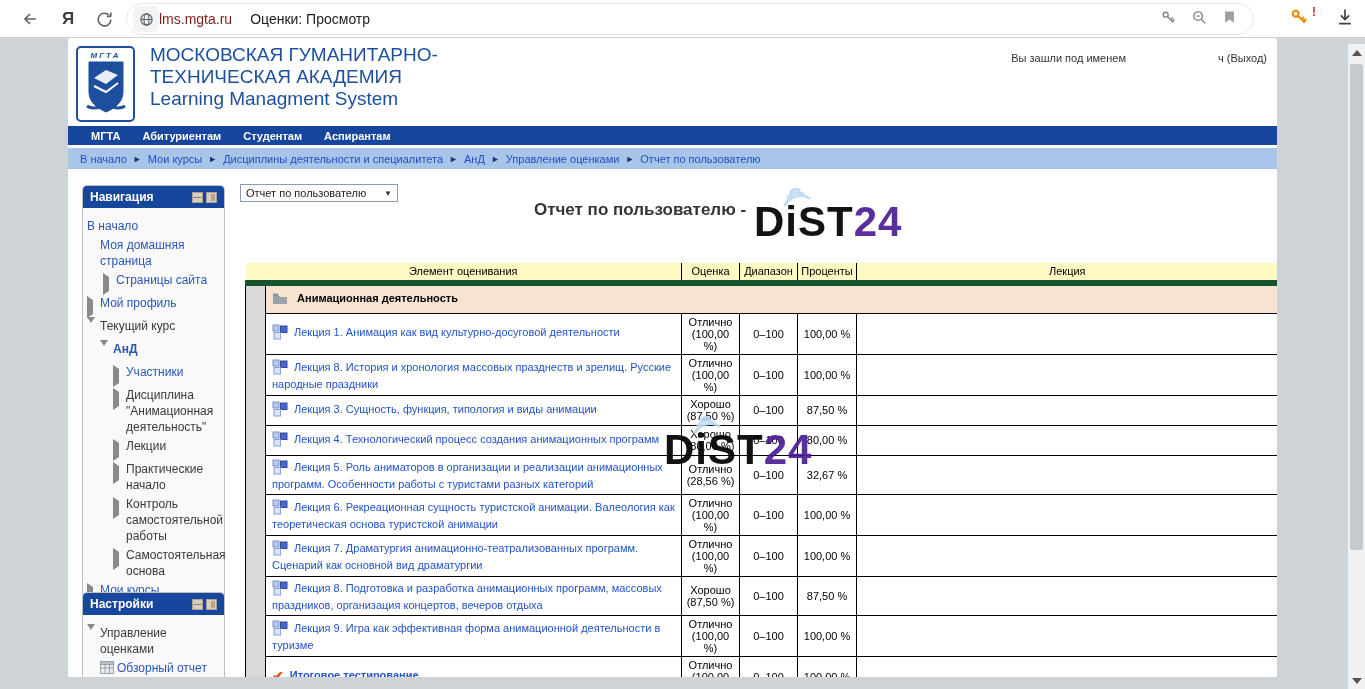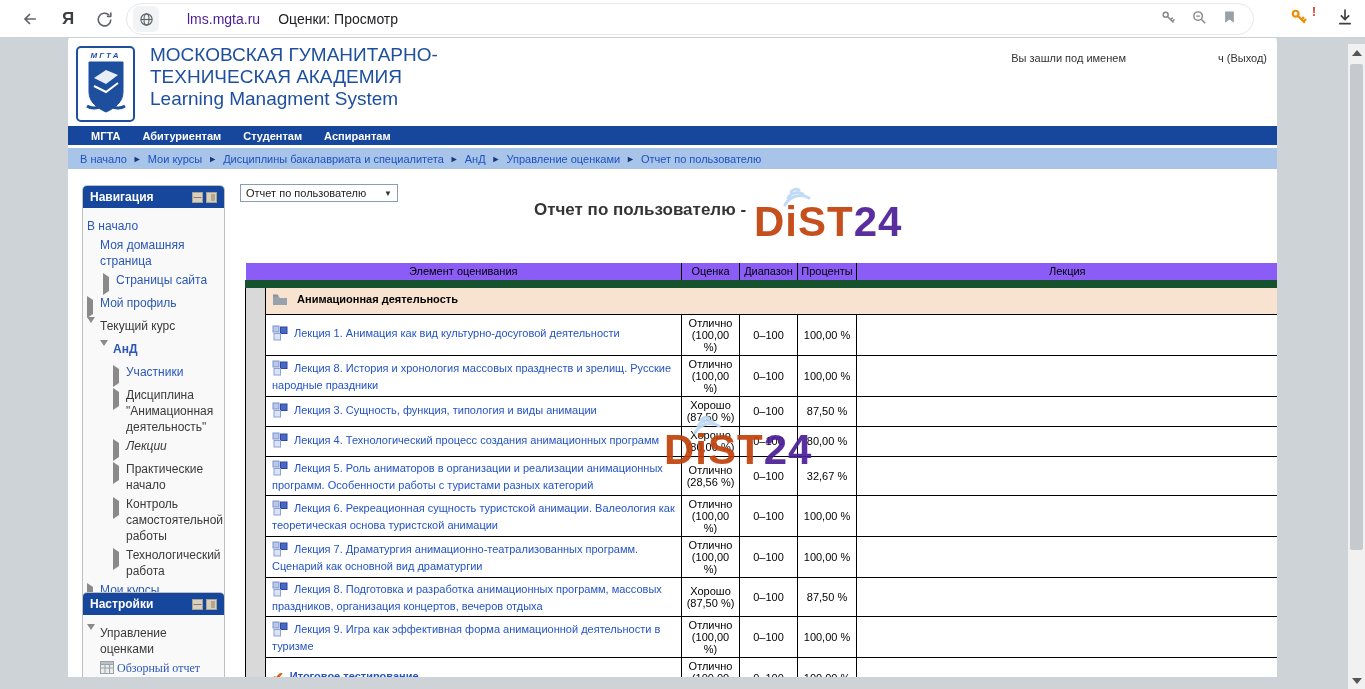--- a/index.html
+++ b/index.html
@@ -3,21 +3,21 @@
 <meta charset="utf-8">
 <style>
   * { margin:0; padding:0; box-sizing:border-box; }
   html,body { width:1365px; height:689px; overflow:hidden; font-family:"Liberation Sans",sans-serif; background:#ced3d7; }
 
   
   .chrome { position:absolute; left:0; top:0; width:1365px; height:38px; background:#fff; border-bottom:1px solid #cdd0d3; z-index:20; }
   .chrome .left-ic { position:absolute; top:7px; width:24px; height:24px; display:flex; align-items:center; justify-content:center; cursor:pointer; }
   .urlpill { position:absolute; left:126px; top:3px; width:1128px; height:32px; border:1px solid #e6e8ea; border-radius:17px; background:#fff; display:flex; align-items:center; }
   .globe-badge { width:26px; height:26px; margin-left:6px; border-radius:6px; background:#f1f3f4; display:flex; align-items:center; justify-content:center; }
-  .url-text { margin-left:28px; font-size:14px; color:#4c1d95; }
+  .url-text { margin-left:0; font-size:14px; color:#7f1d1d; }
   .page-title-text { margin-left:18px; font-size:14px; color:#202124; }
   .pill-right { margin-left:auto; display:flex; align-items:center; gap:14px; margin-right:16px; }
   .chrome-right { position:absolute; right:10px; top:3px; height:32px; display:flex; align-items:center; gap:26px; }
   .pw-alert { position:relative; }
   .pw-alert .bang { position:absolute; right:-7px; top:-2px; color:#d93025; font-weight:bold; font-size:12px; }
 
   
   .page-bg { position:absolute; left:0; top:38px; width:1365px; height:651px; background:#ced3d7; }
   .content { position:absolute; left:68px; top:34px; width:1209px; height:643px; background:#fff; border-radius:8px 8px 0 0; overflow:hidden; }
 
@@ -55,27 +55,27 @@
   .t-ico { flex:0 0 17px; padding-top:1px; }
 
   
   .main { position:absolute; left:172px; top:144px; width:1037px; height:499px; }
   .report-select { position:absolute; left:0; top:6px; width:158px; height:18px; border:1px solid #8a9cb4; background:#fff; font-size:11px; color:#222; display:flex; align-items:center; padding:0 5px; cursor:pointer; }
   .report-select .car { margin-left:auto; font-size:8px; color:#333; }
   .main-heading { position:absolute; left:0; top:22px; width:800px; text-align:center; font-size:17px; font-weight:bold; color:#343434; }
 
   
   .wm { position:absolute; font-size:42px; font-weight:bold; letter-spacing:1px; opacity:.92; z-index:6; pointer-events:none; white-space:nowrap; }
-  .wm-g { color:#c2410c; }
+  .wm-g { color:#000000; }
   .wm-o { color:#4c1d95; }
   .wm svg { position:absolute; left:26px; top:-15px; }
 
   
   .grades { position:absolute; left:5px; top:85px; width:1032px; border-collapse:collapse; table-layout:fixed; font-size:11px; color:#000; }
-  .grades thead th { font-weight:normal; padding:2px 2px 3px; border-bottom:8px solid #14532d; background:#8b5cf6; }
+  .grades thead th { font-weight:normal; padding:2px 2px 3px; border-bottom:6px solid #14532d; background:#fef9c3; }
   .grades thead th + th { border-left:1px solid #000; }
   .grades td { border:1px solid #000; height:30px; }
   .grades td.indent { background:#d9d9d9; border-top:none; border-bottom:none; }
   .grades tr.cat-row td.cat { background:#f7e3d0; font-weight:bold; padding:3px 6px; height:24px; }
   .grades td.name { padding:3px 6px; line-height:13px; background:#fff; }
   .grades td.c { text-align:center; line-height:12px; padding:2px; background:#fff; }
   .grades a.item-link { color:#2353c5; text-decoration:none; cursor:pointer; }
   .grades a.bold { font-weight:bold; }
   .grades td.fb { background:#fff; }
   .row-ico { display:inline-block; vertical-align:middle; margin-right:6px; }
@@ -180,21 +180,21 @@
       <div class="nav-item">МГТА</div>
       <div class="nav-item">Абитуриентам</div>
       <div class="nav-item">Студентам</div>
       <div class="nav-item">Аспирантам</div>
     </div>
   <div class="breadcrumb" id="breadcrumb">
       <span class="bc-link">В начало</span>
       <span class="bc-sep">►</span>
       <span class="bc-link">Мои курсы</span>
       <span class="bc-sep">►</span>
-      <span class="bc-link">Дисциплины бакалавриата и специалитета</span>
+      <span class="bc-link">Дисциплины деятельности и специалитета</span>
       <span class="bc-sep">►</span>
       <span class="bc-link">АнД</span>
       <span class="bc-sep">►</span>
       <span class="bc-link">Управление оценками</span>
       <span class="bc-sep">►</span>
       <span class="bc-link">Отчет по пользователю</span>
     </div>
 
   <div class="block" style="top:151px">
     <div class="block-hdr">
@@ -231,35 +231,35 @@
           <span class="t-link t-bold">АнД</span>
         </div>
         <div class="tree-item" style="padding-left: 26px;">
           <span class="bullet"><span class="b-r"></span></span>
           <span class="t-link">Участники</span>
         </div>
         <div class="tree-item" style="padding-left: 26px;">
           <span class="bullet"><span class="b-r"></span></span>
           <span class="t-plain">Дисциплина "Анимационная деятельность"</span>
         </div>
-        <div class="tree-item" style="padding-left: 26px; font-style: italic;">
+        <div class="tree-item" style="padding-left: 26px;">
           <span class="bullet"><span class="b-r"></span></span>
           <span class="t-plain">Лекции</span>
         </div>
         <div class="tree-item" style="padding-left: 26px;">
           <span class="bullet"><span class="b-r"></span></span>
           <span class="t-plain">Практические начало</span>
         </div>
         <div class="tree-item" style="padding-left: 26px;">
           <span class="bullet"><span class="b-r"></span></span>
           <span class="t-plain">Контроль самостоятельной работы</span>
         </div>
         <div class="tree-item" style="padding-left: 26px;">
           <span class="bullet"><span class="b-r"></span></span>
-          <span class="t-plain">Технологический работа</span>
+          <span class="t-plain">Самостоятельная основа</span>
         </div>
         <div class="tree-item" style="padding-left: 0px;">
           <span class="bullet"><span class="b-r"></span></span>
           <span class="t-link">Мои курсы</span>
         </div>
       </div>
   </div>
 
   <div class="block" style="top:558px">
     <div class="block-hdr">
@@ -269,21 +269,21 @@
         <span class="blk-btn">
             <span class="half"></span>
           </span>
       </span>
     </div>
     <div class="block-body" id="settings-tree">
         <div class="tree-item" style="padding-left: 0px;">
           <span class="bullet"><span class="b-d"></span></span>
           <span class="t-plain">Управление оценками</span>
         </div>
-        <div class="tree-item" style="padding-left: 13px; font-family: Liberation Serif, serif;">
+        <div class="tree-item" style="padding-left: 13px;">
           <span class="t-ico"><svg width="14" height="13" viewBox="0 0 14 13">
               <rect x="0.5" y="0.5" width="13" height="12" fill="#e9ebed" stroke="#9aa2a8"></rect>
               <rect x="0.5" y="0.5" width="13" height="3" fill="#b9c0c6" stroke="#9aa2a8"></rect>
               <path d="M0.5 7h13M5 3.5v9M9.5 3.5v9" stroke="#9aa2a8" fill="none"></path>
             </svg></span>
           <span class="t-link">Обзорный отчет</span>
         </div>
       </div>
   </div>
 

